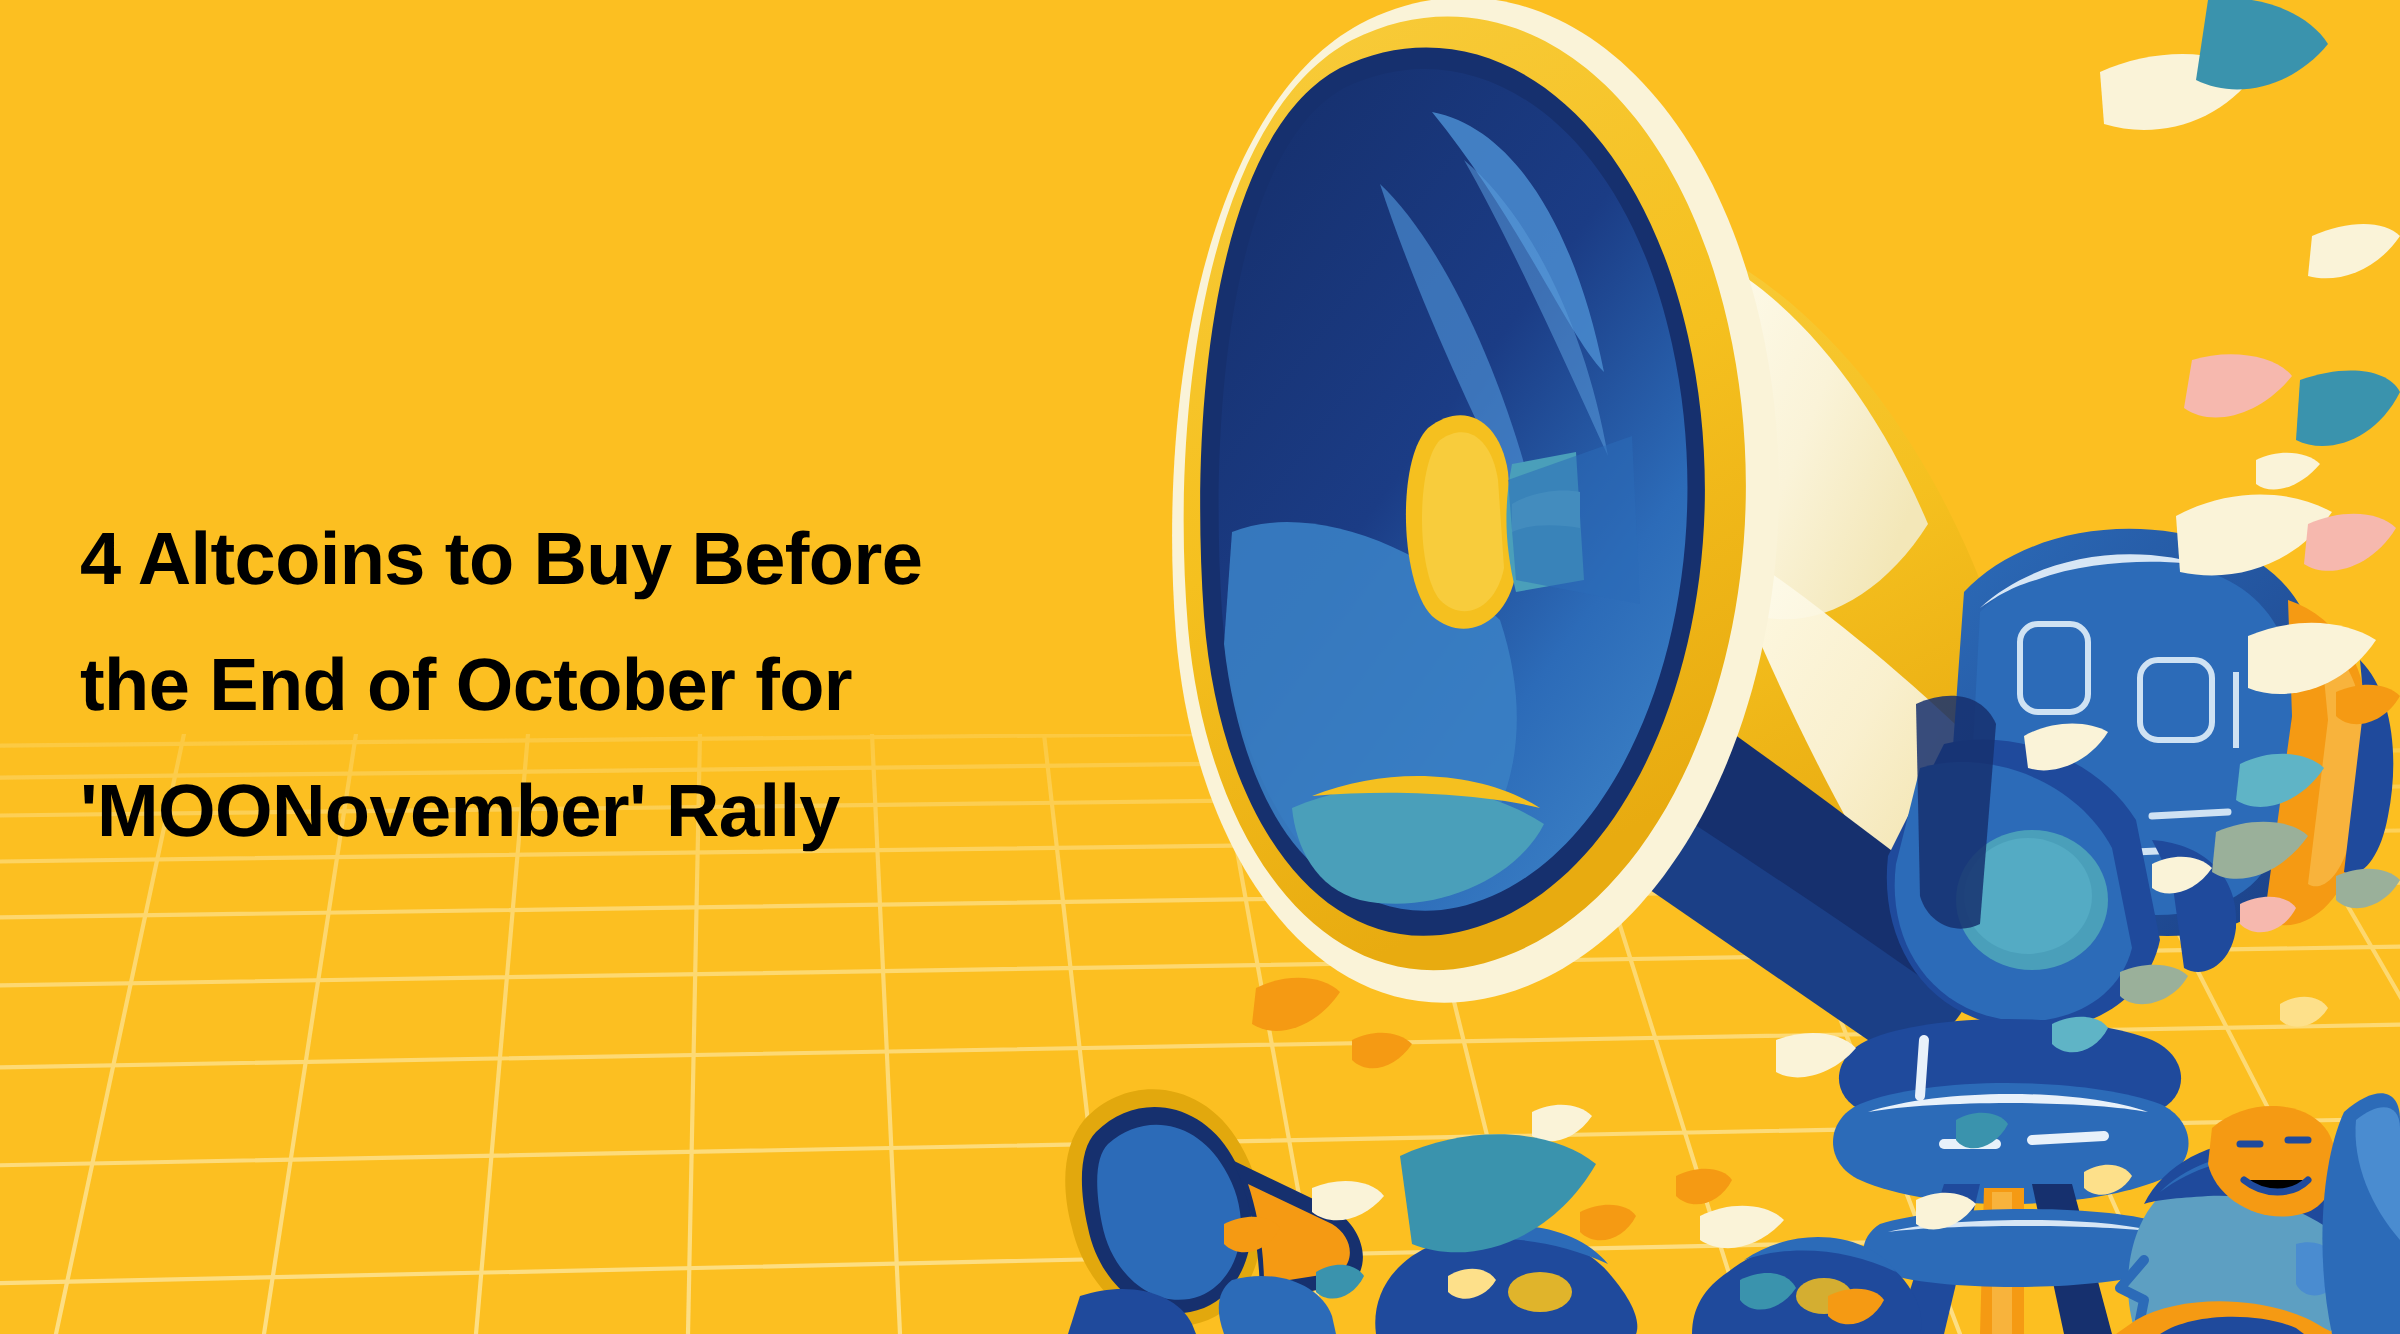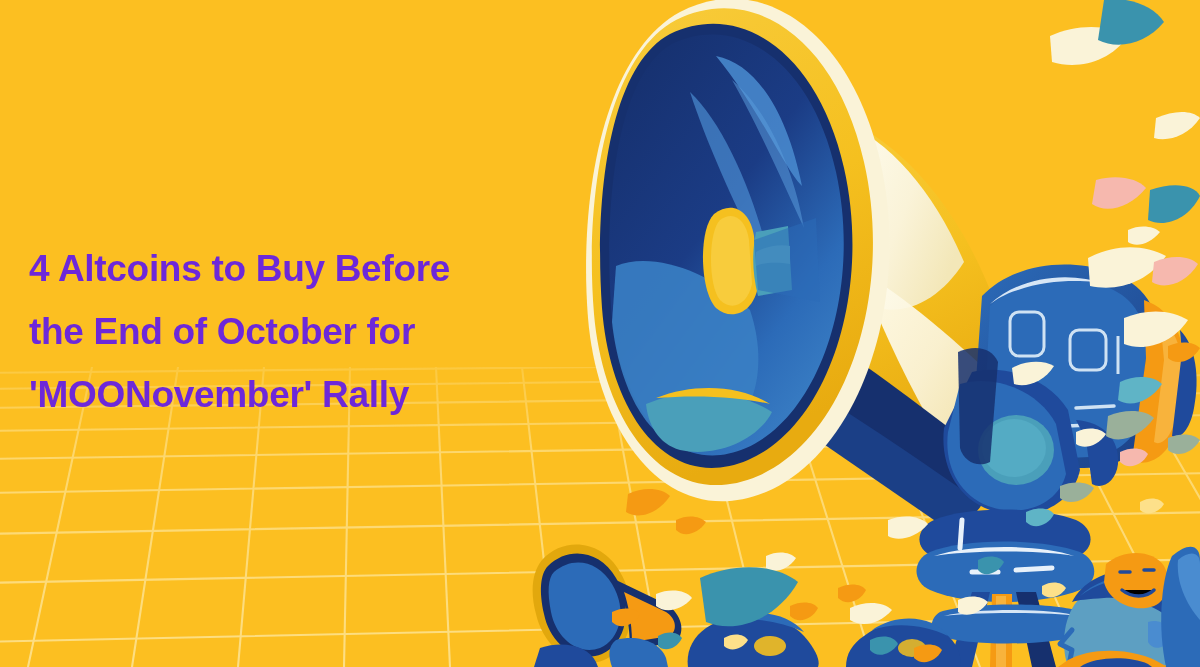--- a/index.html
+++ b/index.html
@@ -30,22 +30,22 @@
     pointer-events: none;
   }
   .grid-floor svg { display: block; }
 
   
   .headline {
     position: absolute;
     left: 28px;
     top: 236px;
     width: 560px;
-    margin: 1px;
-    color: #6d28d9;
+    margin: 12px;
+    color: #000000;
     font-family: "Liberation Sans", sans-serif;
     font-weight: 700;
     font-size: 37px;
     line-height: 63px;
     letter-spacing: -0.3px;
     z-index: 40;
     white-space: pre-line;
   }
 
   

